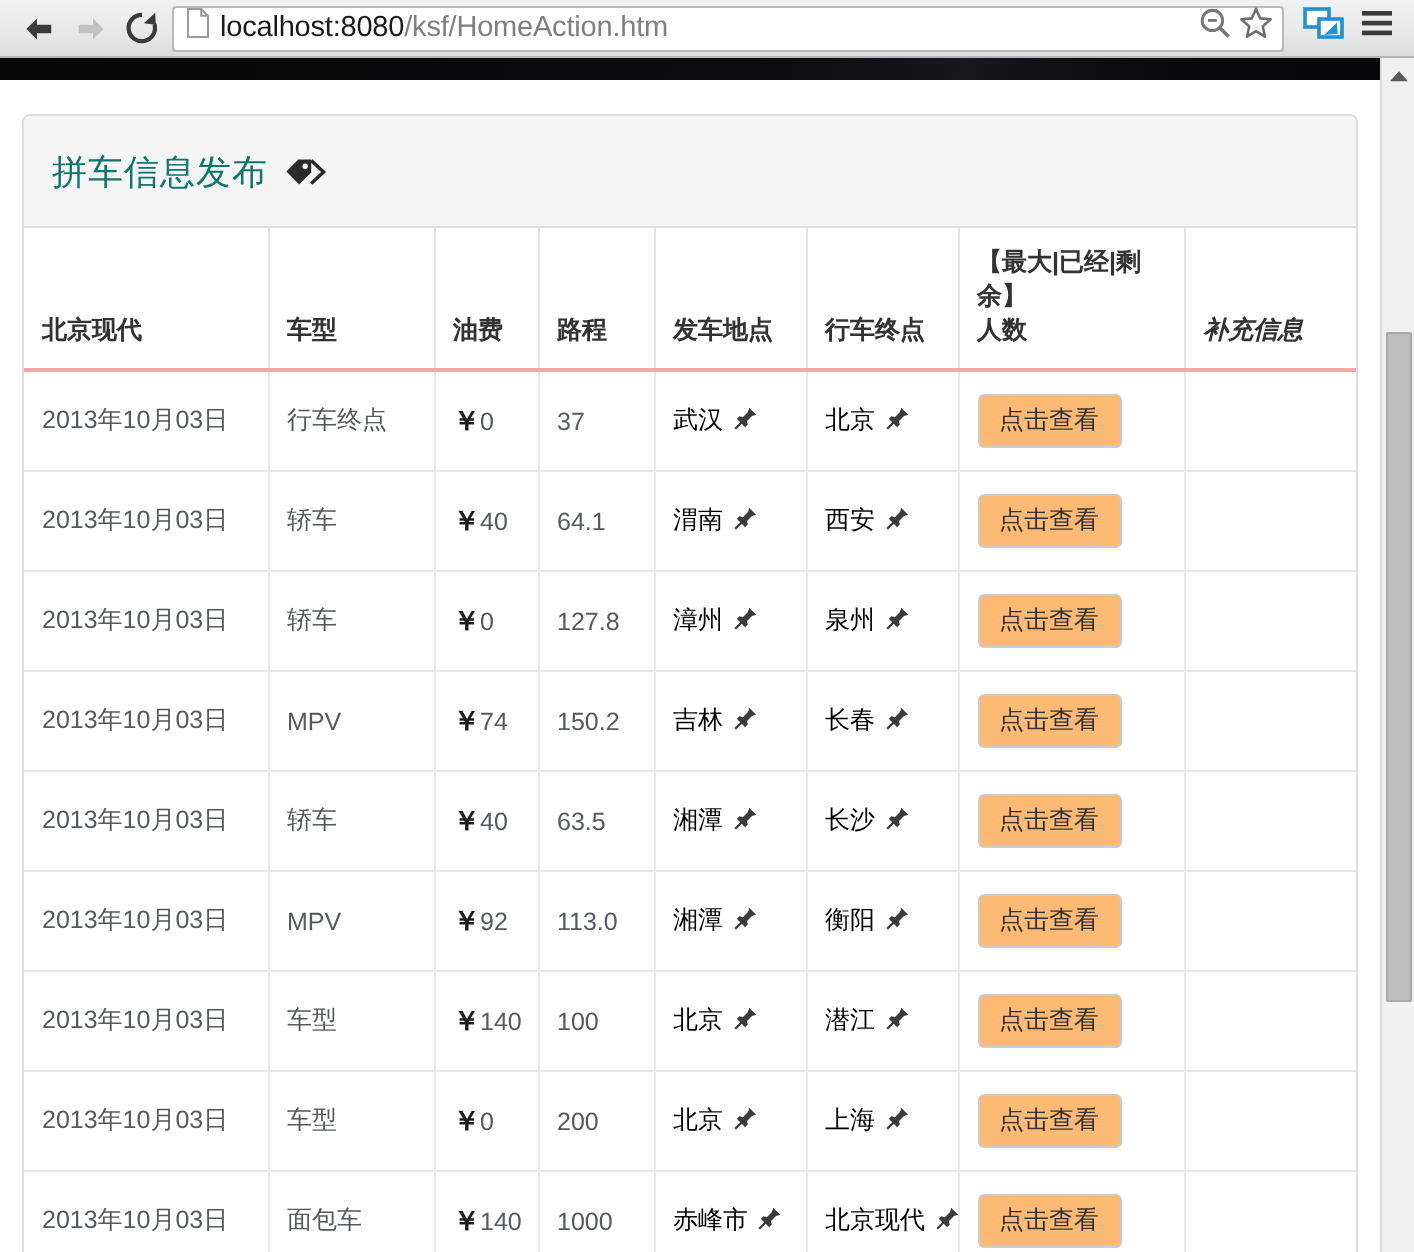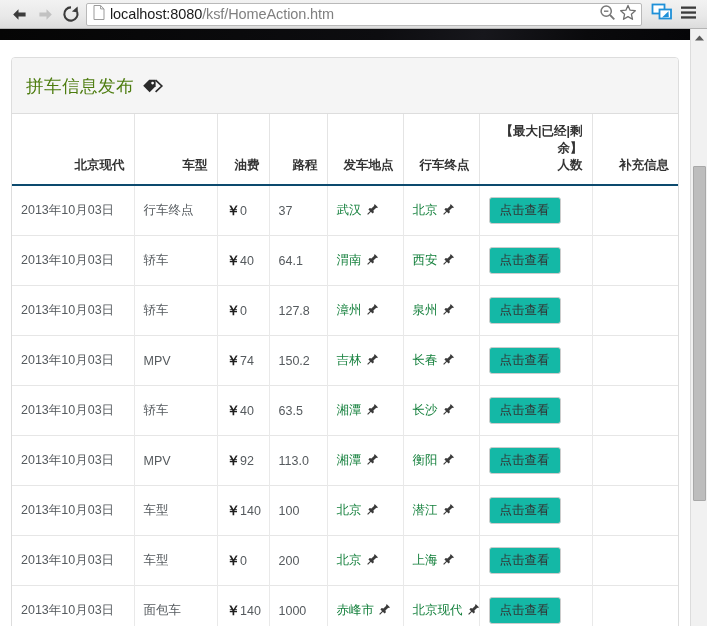--- a/index.html
+++ b/index.html
@@ -103,46 +103,46 @@
   }
   .panel-heading {
     background: #f5f5f5;
     border-bottom: 1px solid #dddddd;
     border-radius: 3px 3px 0 0;
     padding: 16px 14px 15px 14px;
     display: flex; align-items: center;
   }
   .panel-title {
     font-size: 17.5px;
-    color: #4d7c0f;
+    color: #0f766e;
     font-weight: normal;
     letter-spacing: 0.5px;
     text-align: center;
   }
   .tag-icon { margin-left: 8px; display: inline-flex; align-items: center; }
 
   
   table.data-table {
     width: 100%;
     border-collapse: collapse;
     table-layout: fixed;
   }
   table.data-table th {
-    border-bottom: 2px solid #0c4a6e;
+    border-bottom: 2px solid #fca5a5;
     border-right: 1px solid #e4e4e4;
-    text-align: right;
+    text-align: left;
     vertical-align: bottom;
     padding: 9px 9px 10px 9px;
     font-size: 12.5px;
     font-weight: bold;
     color: #333333;
     height: 48px;
     line-height: 17px;
   }
-  table.data-table th:last-child { border-right: none; }
+  table.data-table th:last-child { border-right: none; font-style: italic; }
   table.data-table td {
     border-top: 1px solid #e6e6e6;
     border-right: 1px solid #e9e9e9;
     padding: 11px 9px;
     font-size: 12.5px;
     color: #555a5e;
     height: 40px;
     vertical-align: middle;
     white-space: nowrap;
     overflow: hidden;
@@ -154,26 +154,26 @@
   .col-car    { width: 83px; }
   .col-fuel   { width: 52px; }
   .col-dist   { width: 58px; }
   .col-from   { width: 76px; }
   .col-to     { width: 76px; }
   .col-seats  { width: 113px; }
   .col-extra  { width: 86px; }
 
   .fuel-val { color: #555a5e; }
   .fuel-val .yen { color: #1d1d1d; font-weight: bold; font-size: 13.5px; }
-  .loc-text { color: #15803d; }
+  .loc-text { color: #000000; }
   .pin { margin-left: 5px; display: inline-block; vertical-align: -1px; }
 
   .btn-view {
     display: inline-block;
-    background: #14b8a6;
+    background: #fdba74;
     border: 1px solid #cccccc;
     border-radius: 3px;
     padding: 5px 10px 6px 10px;
     font-size: 12.5px;
     color: #333333;
     cursor: pointer;
     line-height: 14px;
     font-family: inherit;
   }
 </style>

